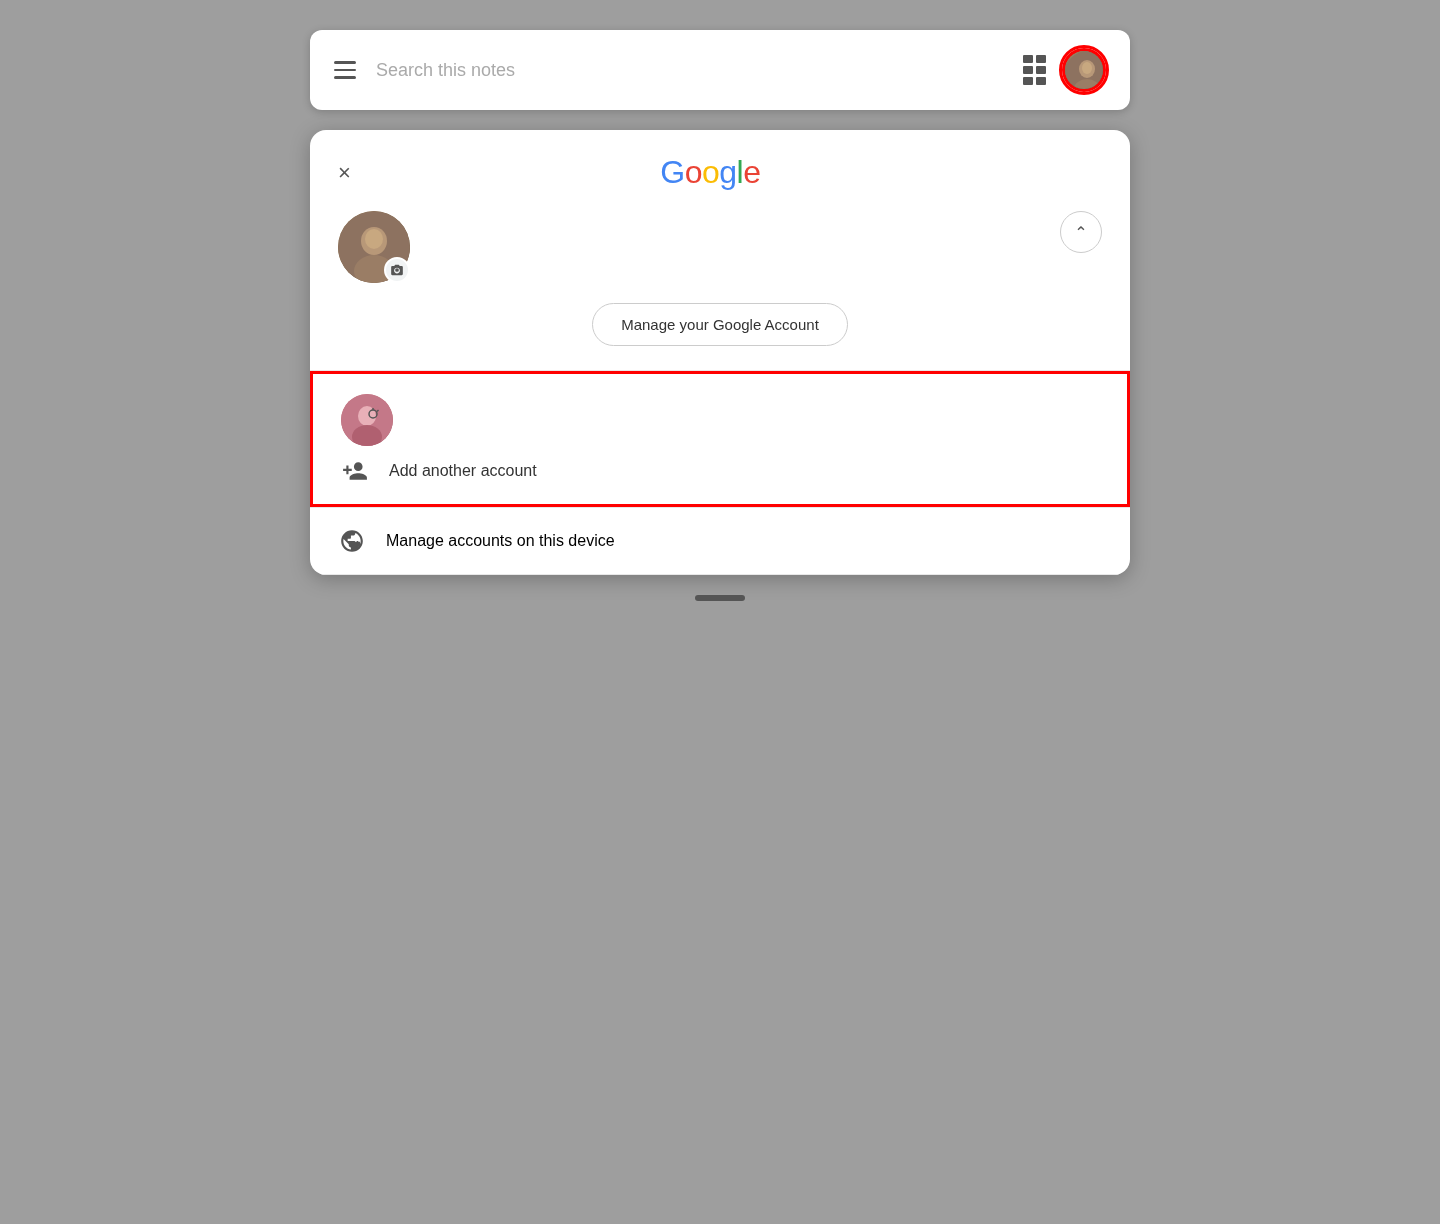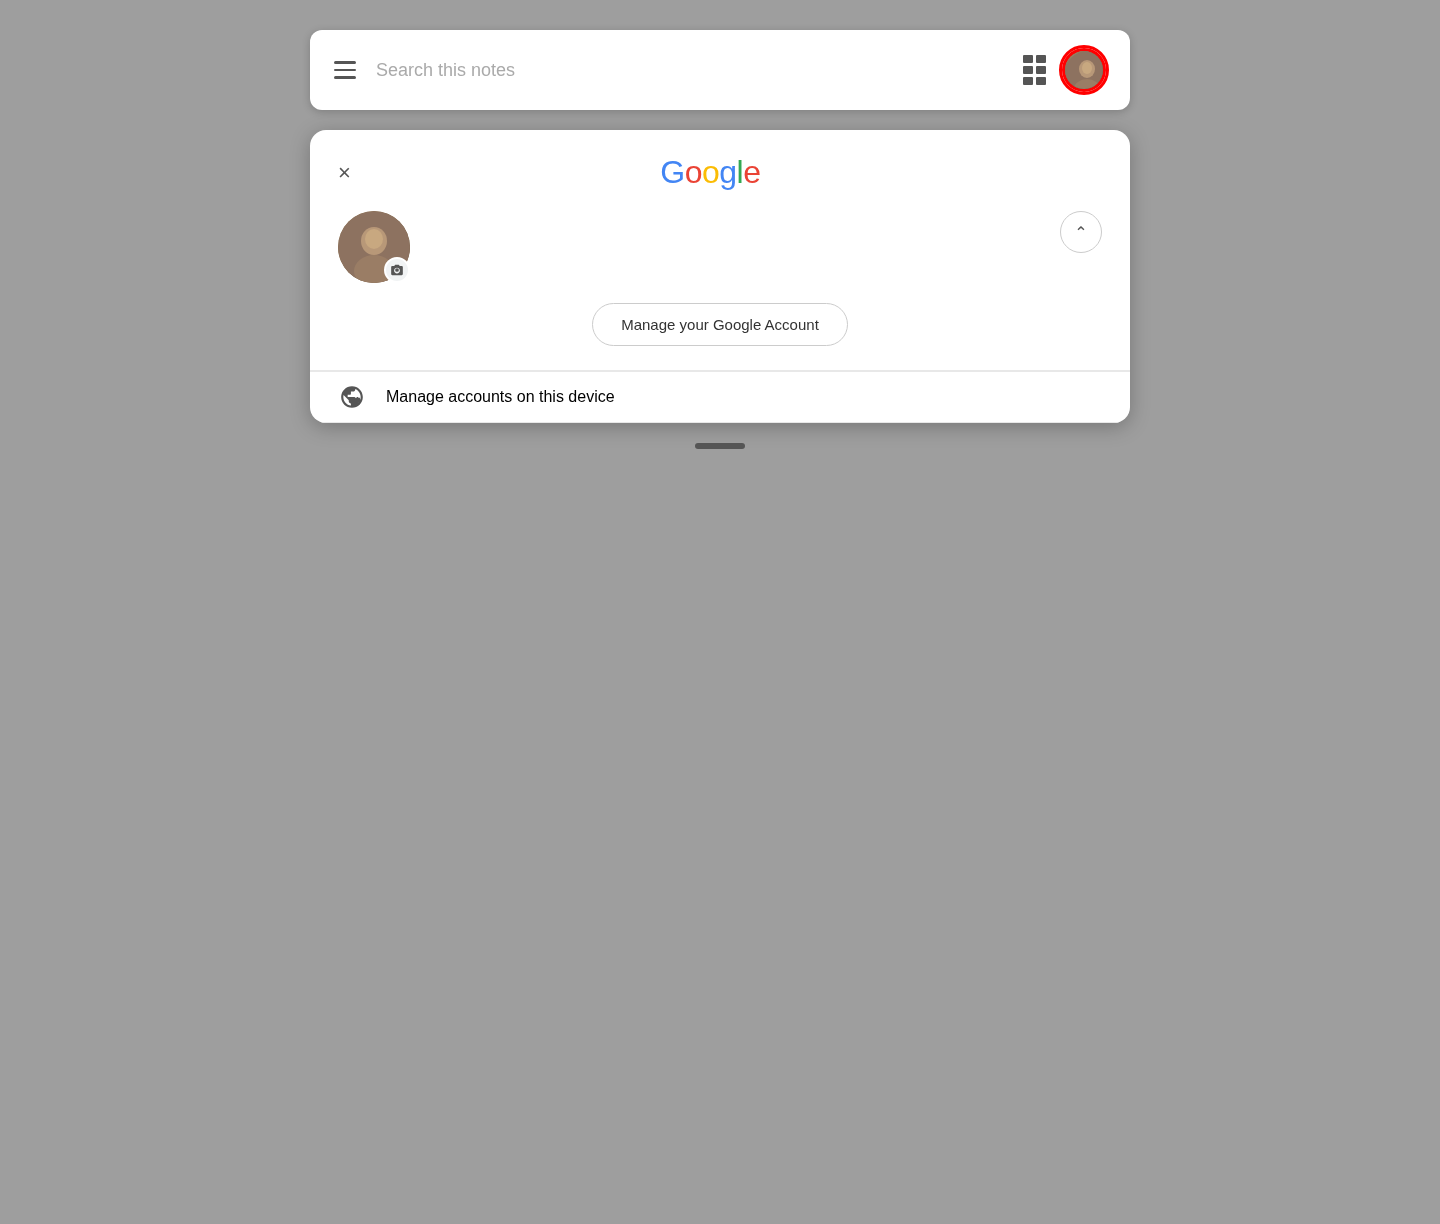--- a/index.html
+++ b/index.html
@@ -286,21 +286,21 @@
       font-size: 16px;
       color: #333;
       font-weight: 400;
     }
 
     
     .manage-accounts-row {
       display: flex;
       align-items: center;
       gap: 20px;
-      padding: 12px 28px;
+      padding: 20px 28px;
       cursor: pointer;
     }
 
     .manage-accounts-icon {
       display: flex;
       align-items: center;
       justify-content: center;
       width: 28px;
     }
 
@@ -414,20 +414,42 @@
       <div class="chevron-up-button">
         <span>⌃</span>
       </div>
     </div>
 
     <button class="manage-account-btn">Manage your Google Account</button>
   </div>
 
   <div class="divider"></div>
 
+  <div class="second-account-section">
+
+    <div class="second-account-avatar">
+      <svg width="52" height="52" viewBox="0 0 52 52">
+        <circle cx="26" cy="26" r="26" fill="#c47888"></circle>
+        <ellipse cx="26" cy="22" rx="9" ry="10" fill="#e8b0b8"></ellipse>
+        <ellipse cx="26" cy="43" rx="15" ry="12" fill="#b06070"></ellipse>
+        <circle cx="32" cy="20" r="4" fill="none" stroke="#555" stroke-width="1.5"></circle>
+        <line x1="32" y1="16" x2="32" y2="14" stroke="#555" stroke-width="1.5"></line>
+        <line x1="36" y1="17.5" x2="37.5" y2="16" stroke="#555" stroke-width="1.5"></line>
+      </svg>
+    </div>
+
+    <div class="add-account-row">
+      <div class="add-account-icon">
+        <svg width="26" height="26" viewBox="0 0 24 24" fill="#555">
+          <path d="M15 12c2.21 0 4-1.79 4-4s-1.79-4-4-4-4 1.79-4 4 1.79 4 4 4zm-9-2V7H4v3H1v2h3v3h2v-3h3v-2H6zm9 4c-2.67 0-8 1.34-8 4v2h16v-2c0-2.66-5.33-4-8-4z"></path>
+        </svg>
+      </div>
+      <span class="add-account-label">Add another account</span>
+    </div>
+  </div>
 
   <div class="divider"></div>
 
   <div class="manage-accounts-row">
     <div class="manage-accounts-icon">
       <svg width="26" height="26" viewBox="0 0 24 24" fill="#555">
         <path d="M12 2C6.48 2 2 6.48 2 12s4.48 10 10 10 10-4.48 10-10S17.52 2 12 2zm-1 17.93c-3.95-.49-7-3.85-7-7.93 0-.62.08-1.21.21-1.79L9 15v1c0 1.1.9 2 2 2v1.93zm6.9-2.54c-.26-.81-1-1.39-1.9-1.39h-1v-3c0-.55-.45-1-1-1H8v-2h2c.55 0 1-.45 1-1V7h2c1.1 0 2-.9 2-2v-.41c2.93 1.19 5 4.06 5 7.41 0 2.08-.8 3.97-2.1 5.39z"></path>
         <circle cx="19" cy="18" r="0" fill="none"></circle>
         <path d="M17.5 16.5c.28 0 .5.22.5.5s-.22.5-.5.5-.5-.22-.5-.5.22-.5.5-.5m0-1c-.83 0-1.5.67-1.5 1.5s.67 1.5 1.5 1.5 1.5-.67 1.5-1.5-.67-1.5-1.5-1.5zm2.5-.5v-.34c0-.14-.08-.26-.2-.32l-.4-.2a1.94 1.94 0 0 0-.14-.33l.13-.42c.04-.13 0-.27-.1-.37l-.34-.34a.32.32 0 0 0-.37-.1l-.42.13a1.94 1.94 0 0 0-.33-.14l-.2-.4a.32.32 0 0 0-.32-.2h-.47c-.14 0-.26.08-.32.2l-.2.4c-.11.04-.22.09-.33.14l-.42-.13a.32.32 0 0 0-.37.1l-.34.34c-.1.1-.14.24-.1.37l.13.42c-.05.1-.1.22-.14.33l-.4.2a.32.32 0 0 0-.2.32V15c0 .14.08.26.2.32l.4.2c.04.11.09.22.14.33l-.13.42c-.04.13 0 .27.1.37l.34.34c.1.1.24.14.37.1l.42-.13c.1.05.22.1.33.14l.2.4c.06.12.18.2.32.2h.47c.14 0 .26-.08.32-.2l.2-.4c.11-.04.22-.09.33-.14l.42.13c.13.04.27 0 .37-.1l.34-.34c.1-.1.14-.24.1-.37l-.13-.42c.05-.1.1-.22.14-.33l.4-.2c.12-.06.2-.18.2-.32V15z"></path>
       </svg>

